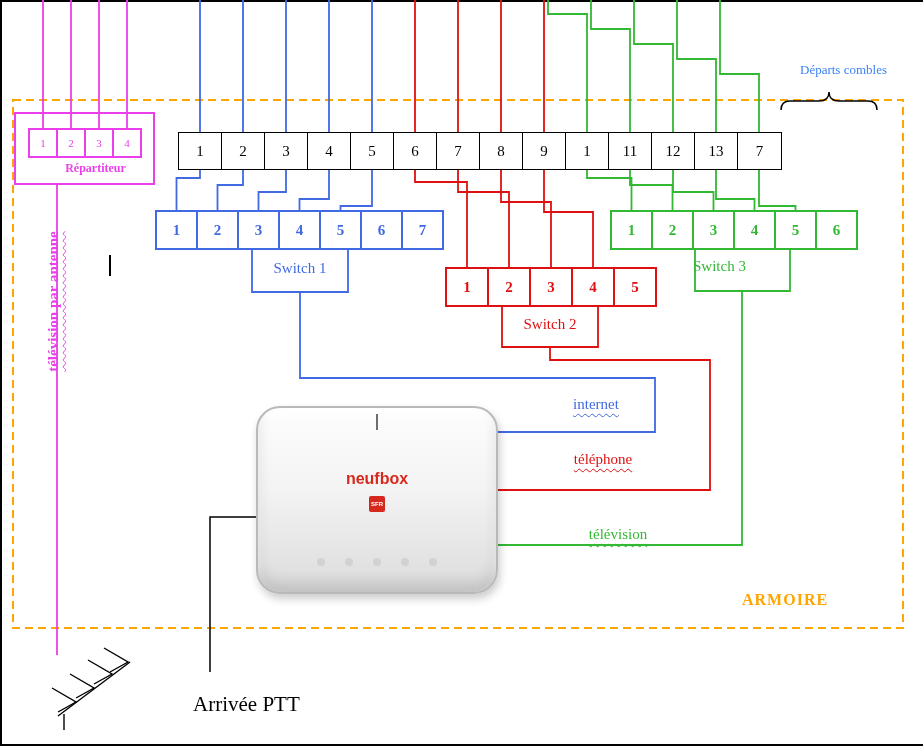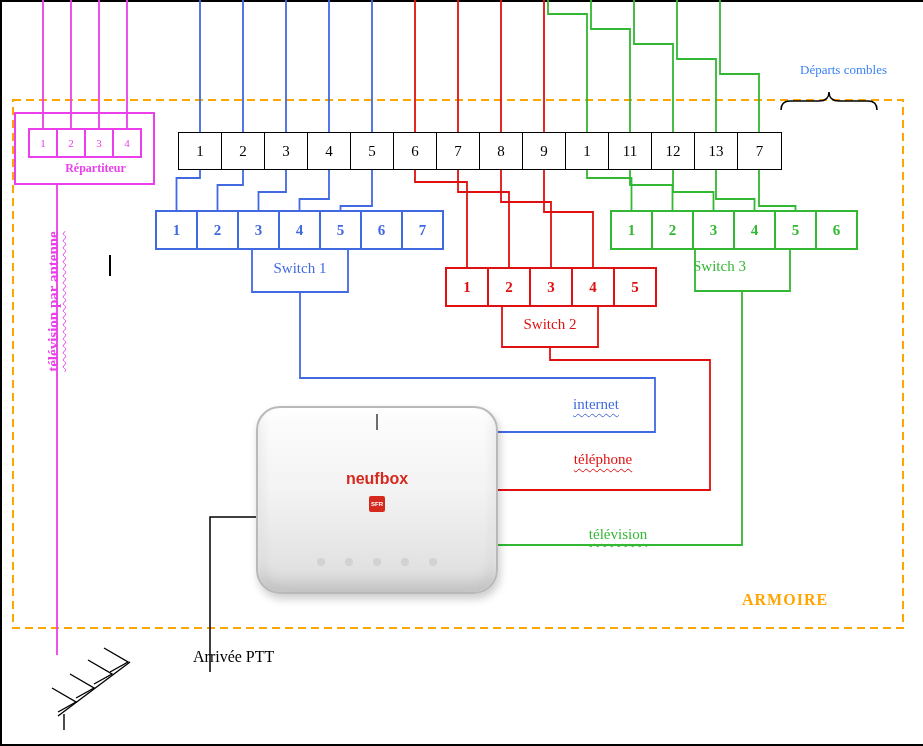--- a/index.html
+++ b/index.html
@@ -46,21 +46,21 @@
   .lbl { font-size:15px; white-space:nowrap; }
   .wavy { text-decoration:underline; text-decoration-style:wavy; text-decoration-thickness:1px; text-underline-offset:4px; }
   #lbl-combles   { left:800px; top:62px;  font-size:13px; color:#3b82f6; }
   #lbl-switch1   { left:252px; top:260px; width:96px; text-align:center; color:var(--blue); }
   #lbl-switch2   { left:502px; top:316px; width:96px; text-align:center; color:var(--red); }
   #lbl-switch3   { left:693px; top:258px; width:80px; text-align:left; color:var(--green); }
   #lbl-internet  { left:559px; top:396px; width:74px; text-align:center; color:var(--blue); }
   #lbl-telephone { left:559px; top:451px; width:88px; text-align:center; color:var(--red); }
   #lbl-television{ left:576px; top:506px; width:84px; text-align:center; color:var(--green);margin-top:20px; }
   #lbl-armoire   { left:742px; top:591px; font-size:16px; font-weight:bold; letter-spacing:1px; color:var(--orange); }
-  #lbl-ptt       { left:193px; top:648px; font-size:16px; color:#000; }
+  #lbl-ptt       { left:193px; top:692px; font-size:21px; color:#000; }
   #lbl-antenne   { left:-35px; top:293px; width:176px; text-align:center;
                    transform:rotate(-90deg); font-weight:bold; color:var(--magenta); }
 
   
   #neufbox { left:256px; top:406px; width:242px; height:188px;
     border:2px solid #b9b9b9; border-radius:24px;
     background:linear-gradient(180deg,#fdfdfd 0%,#f3f3f3 45%,#dcdcdc 100%);
     box-shadow: inset 0 -10px 14px rgba(0,0,0,0.12), inset 0 6px 8px rgba(255,255,255,0.9), 2px 5px 9px rgba(0,0,0,0.20);
   }
   #nb-tick  { position:absolute; left:118px; top:6px; width:2px; height:16px; background:#6d6d6d; }

